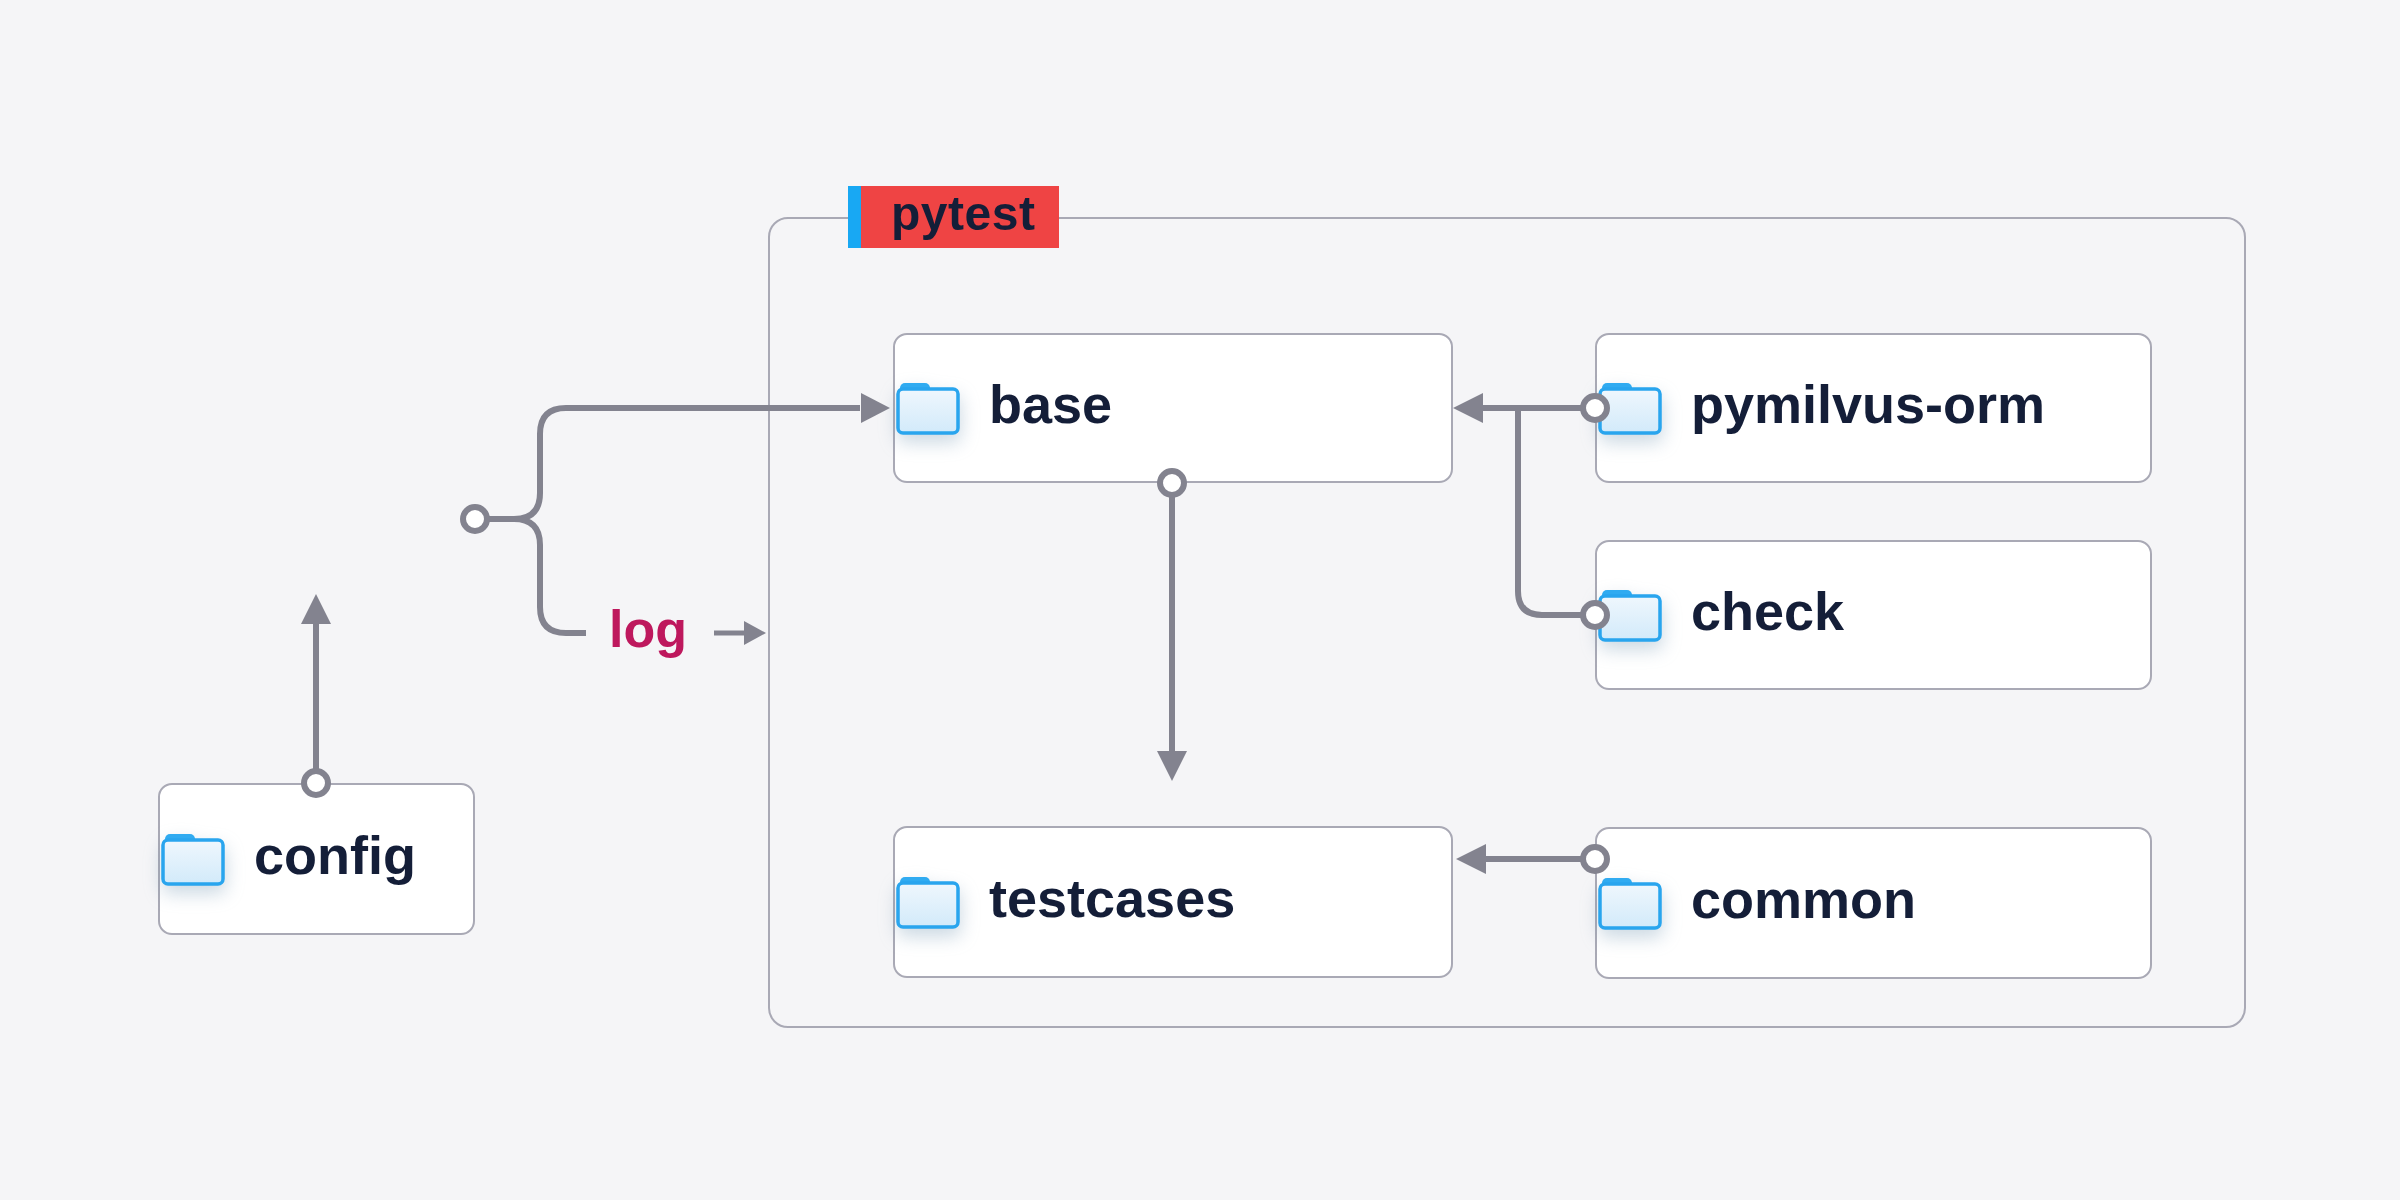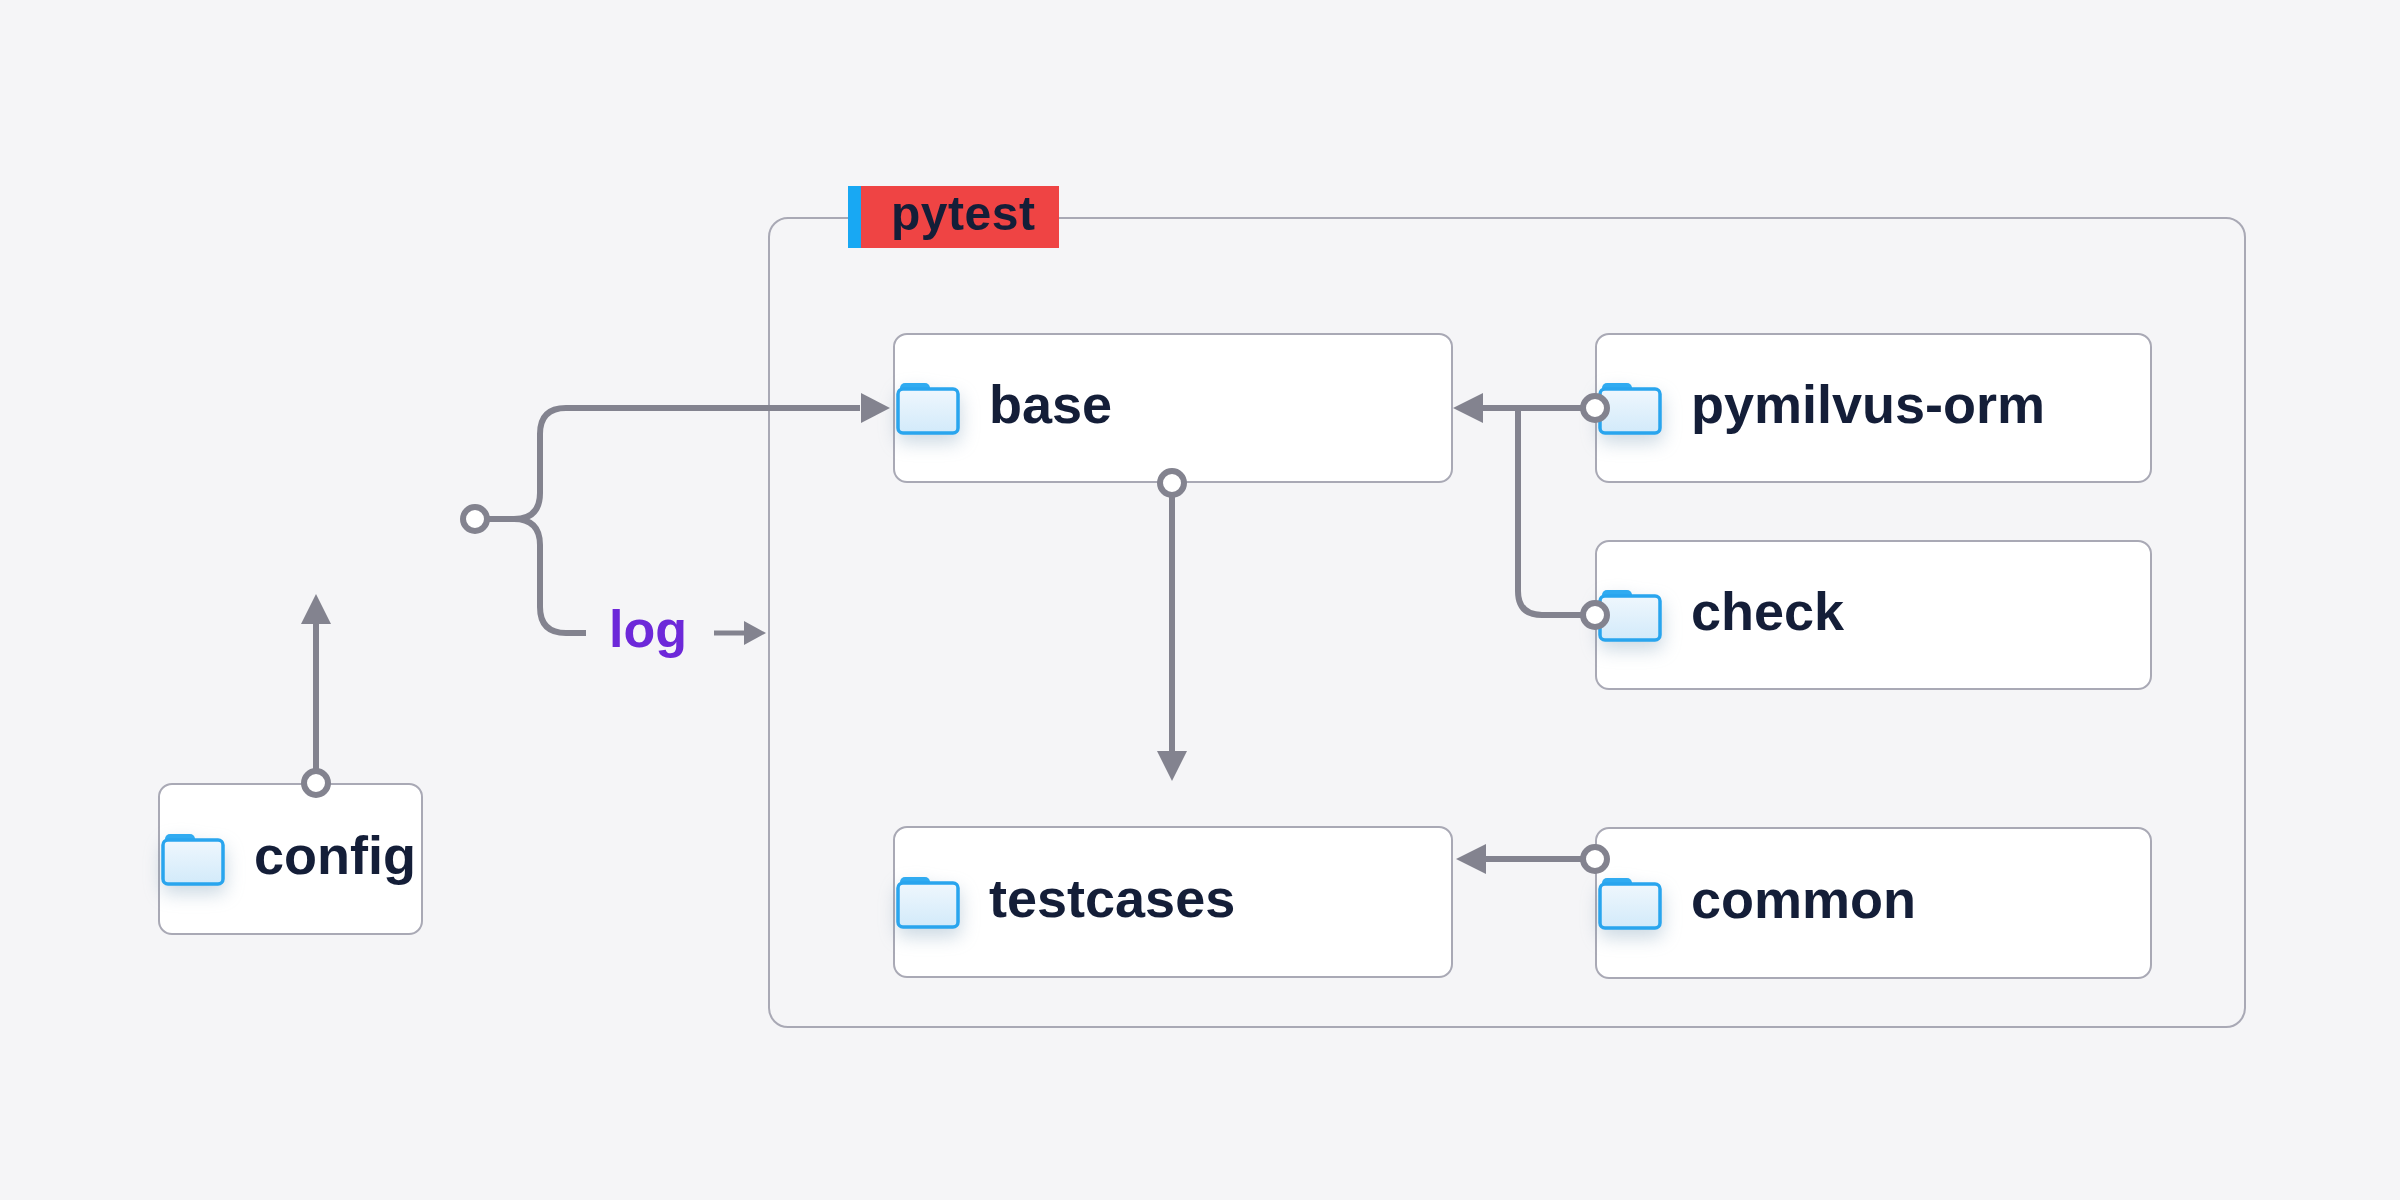--- a/index.html
+++ b/index.html
@@ -75,21 +75,21 @@
     font-size: 54px;
     font-weight: 700;
     color: #141e38;
     letter-spacing: 0px;
     line-height: 1;
     padding-bottom: 8px;
     white-space: nowrap;
   }
 
   #node-utils     { left: 158px;  top: 443px; width: 317px; height: 152px; }
-  #node-config    { left: 158px;  top: 783px; width: 265px; height: 152px; }
+  #node-config    { left: 158px;  top: 783px; width: 317px; height: 152px; }
   #node-base      { left: 893px;  top: 333px; width: 560px; height: 150px; }
   #node-pymilvus  { left: 1595px; top: 333px; width: 557px; height: 150px; }
   #node-check     { left: 1595px; top: 540px; width: 557px; height: 150px; }
   #node-testcases { left: 893px;  top: 826px; width: 560px; height: 152px; }
   #node-common    { left: 1595px; top: 783px; width: 557px; height: 152px; margin-top: 44px; }
 
   
   #connectors {
     position: absolute;
     left: 0; top: 0;
@@ -115,21 +115,21 @@
   
   .edge-label {
     position: absolute;
     left: 592px; top: 601px;
     width: 112px; height: 64px;
     display: flex;
     align-items: center;
     justify-content: center;
     font-size: 52px;
     font-weight: 600;
-    color: #6d28d9;
+    color: #be185d;
     z-index: 3;
     line-height: 1;
     padding-bottom: 8px;
     box-sizing: border-box;
   }
 </style>
 </head>
 <body>
 
 <div id="canvas">

